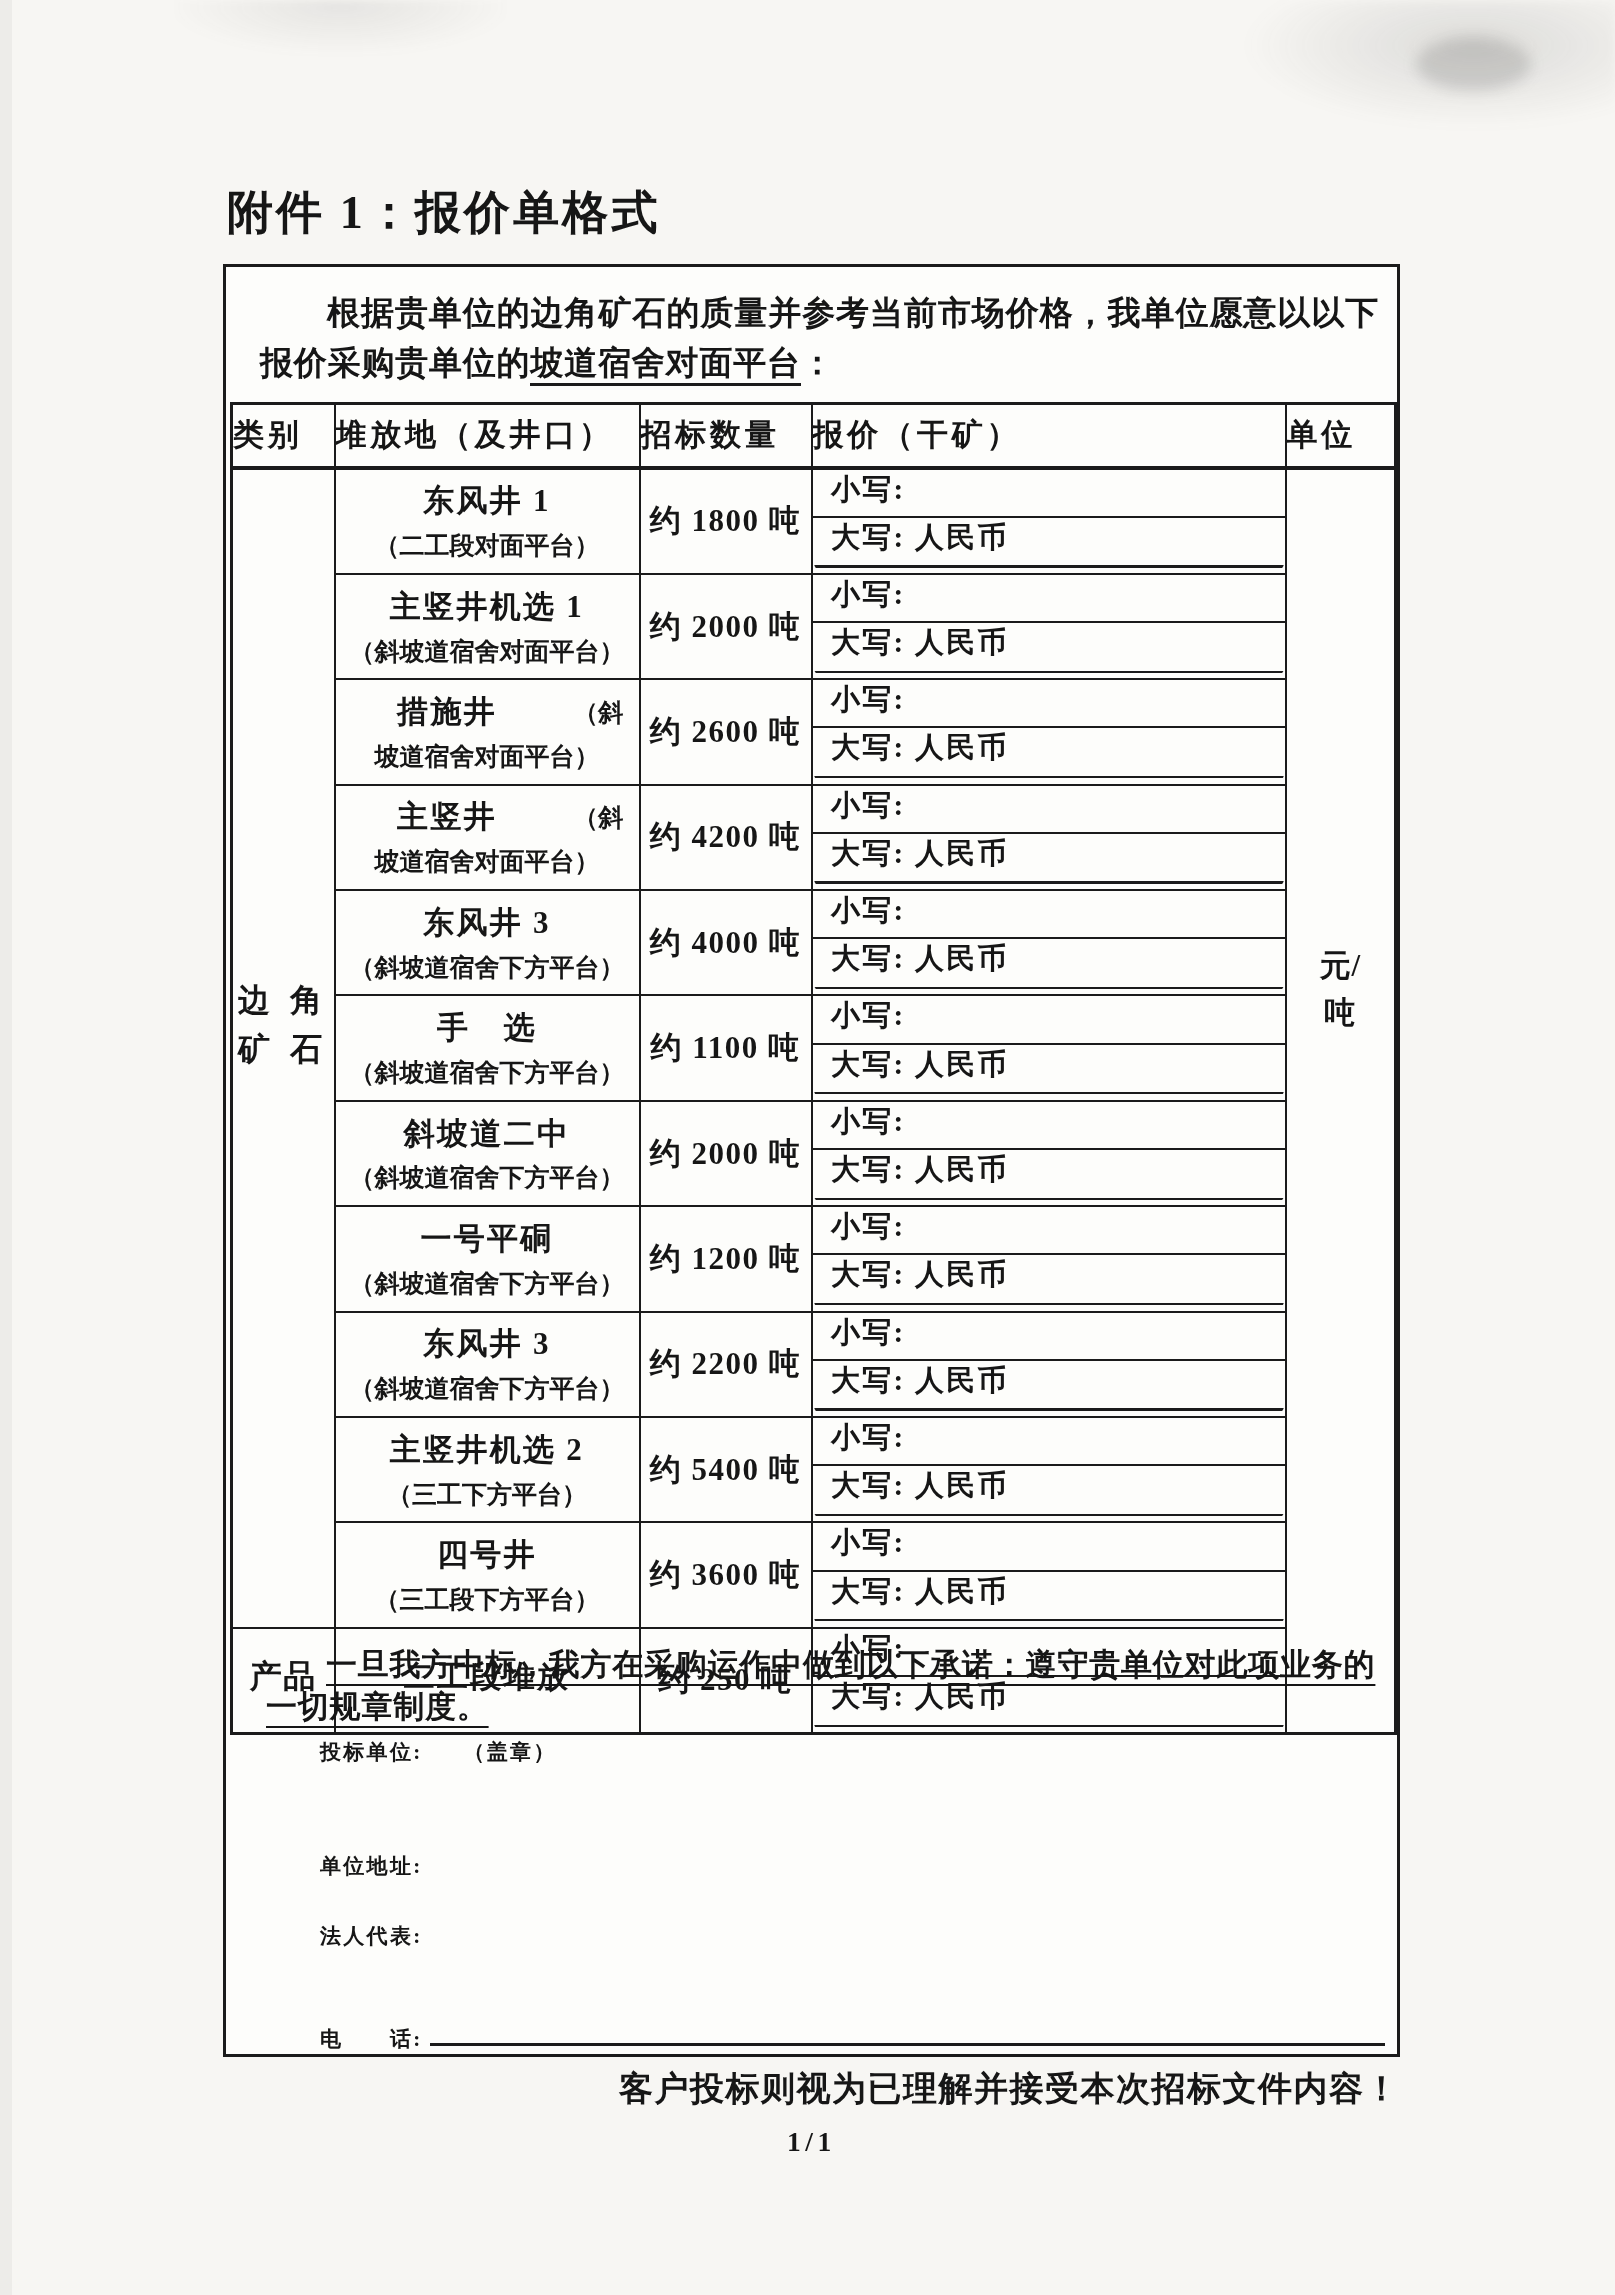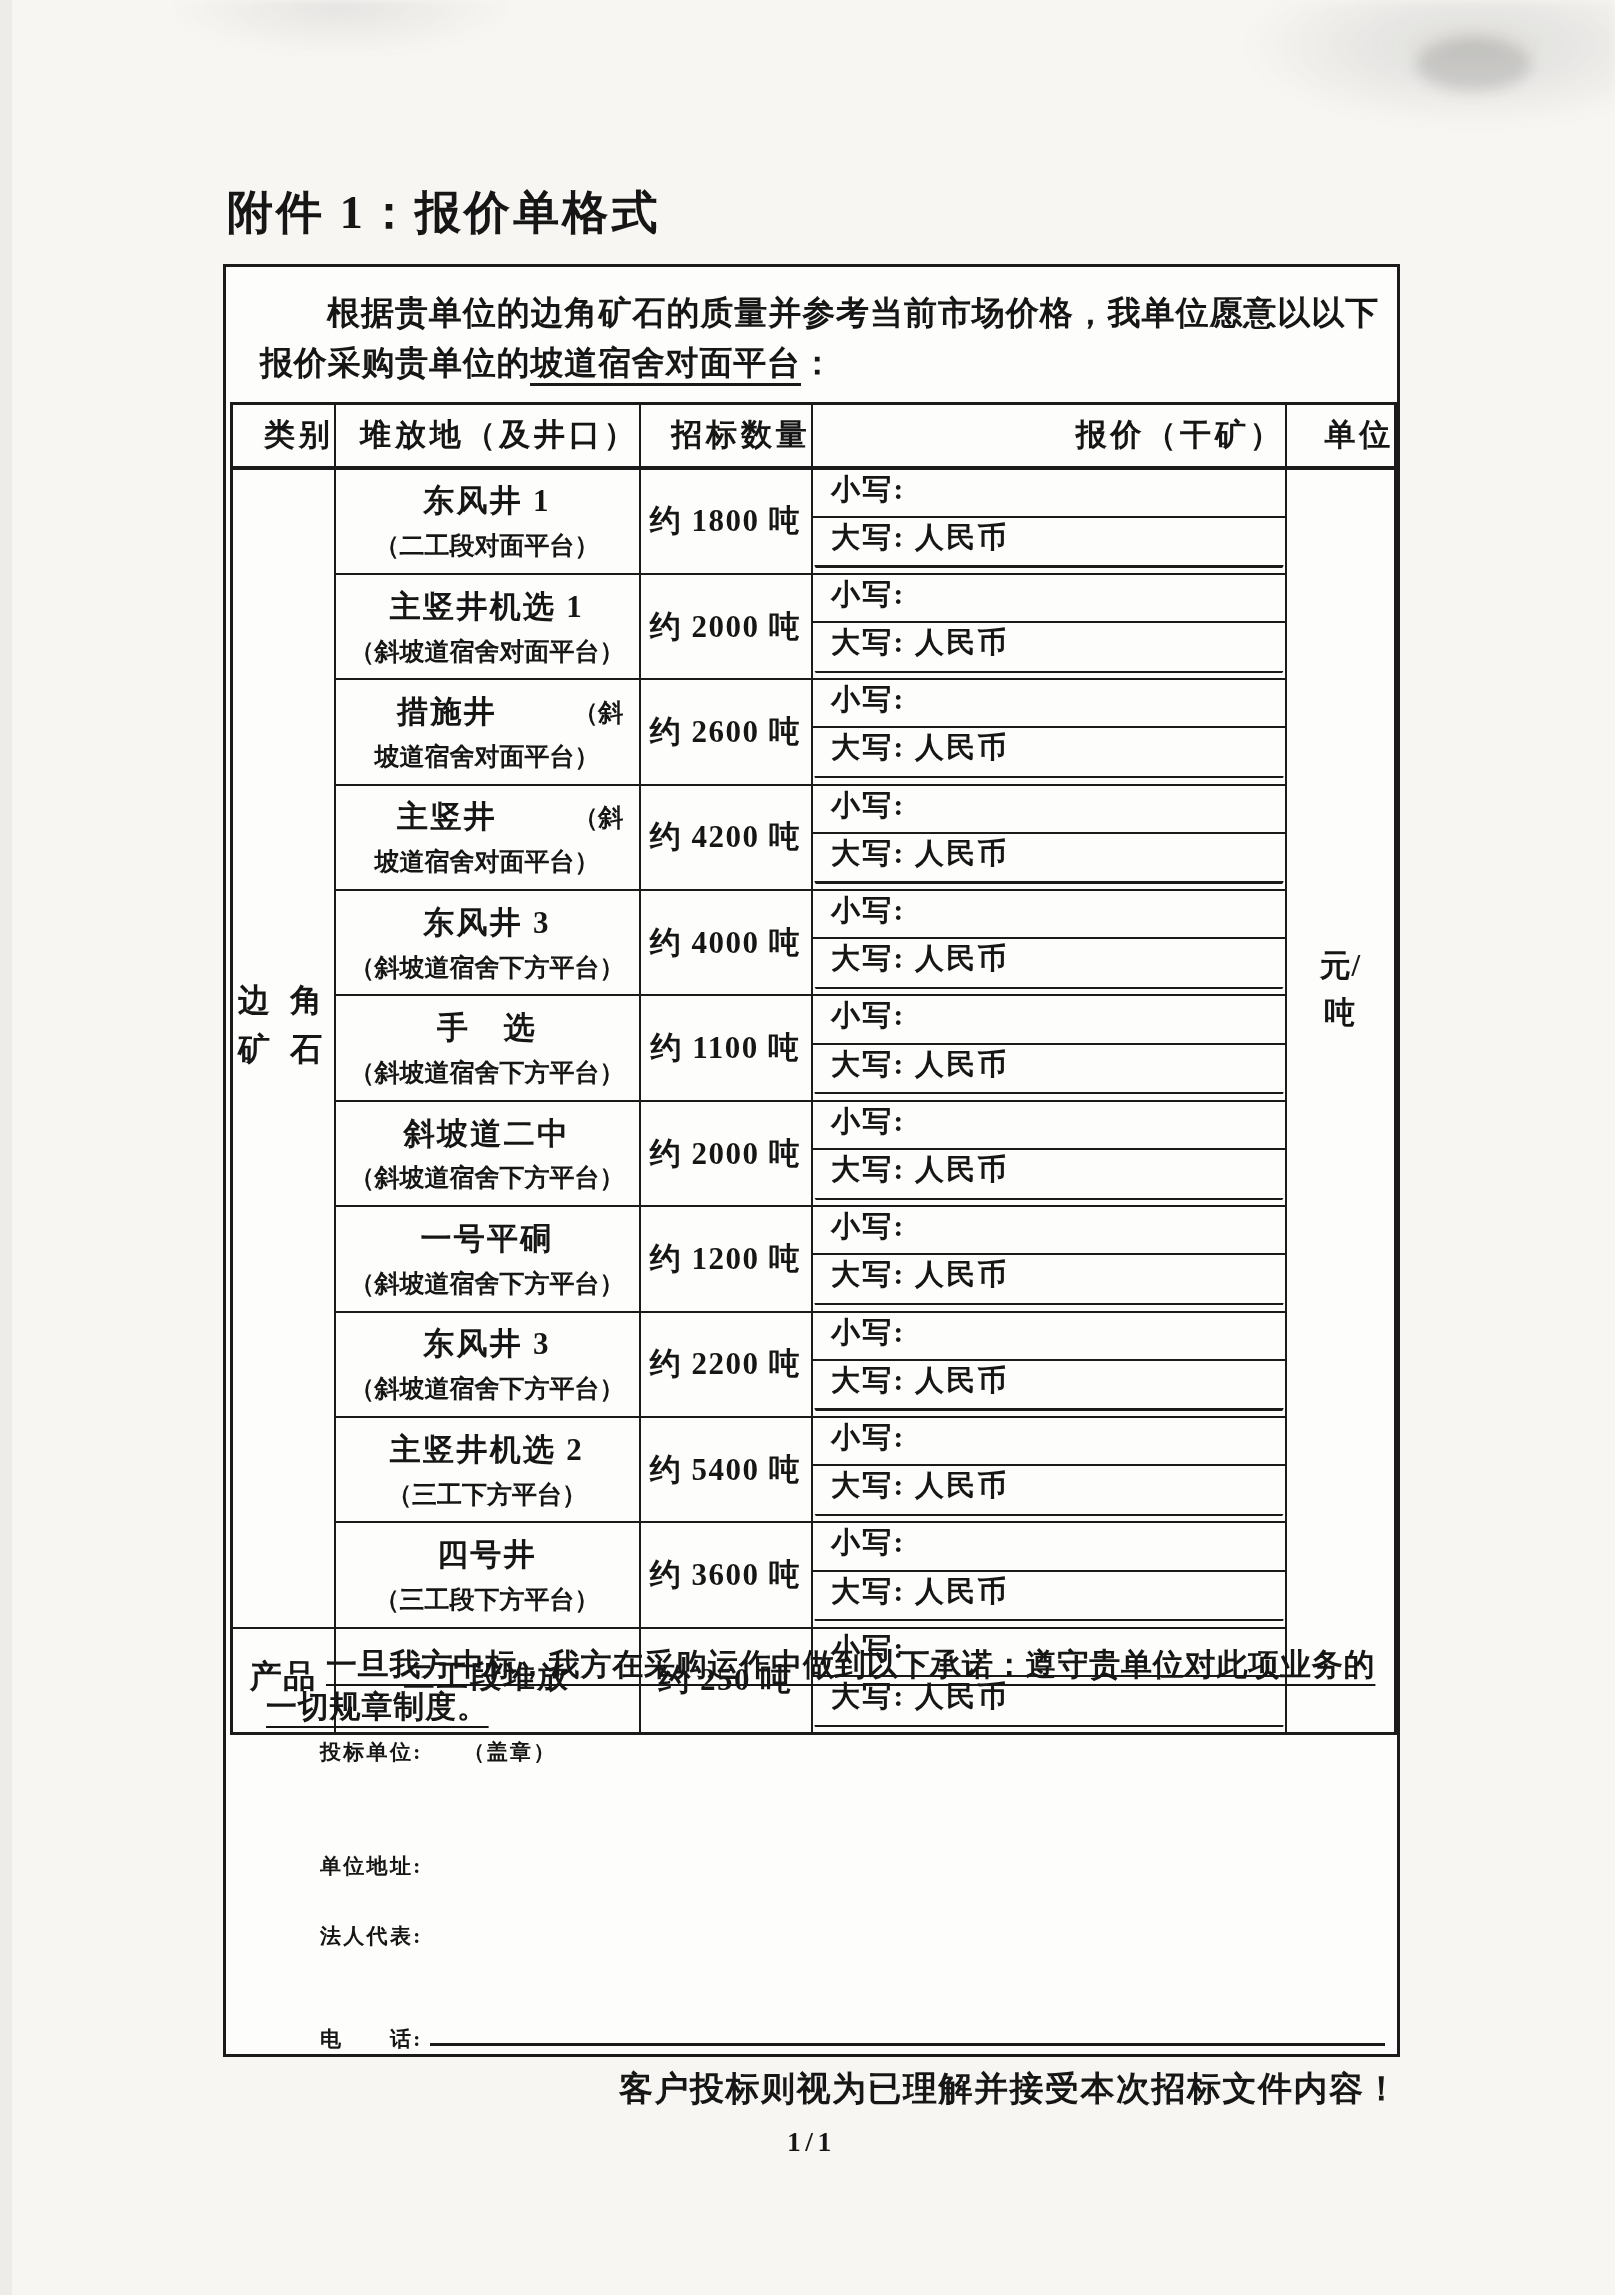--- a/index.html
+++ b/index.html
@@ -22,21 +22,21 @@
 
   #intro { position:absolute; left:260px; top:288px; width:1119px;
     font-size:33px; font-weight:700; line-height:50px; letter-spacing:0.8px; text-indent:67px; text-align:justify; }
   #intro .u { border-bottom:3.1px solid #1b1b1b; padding-bottom:2.3px; }
 
   table#quote-table { position:absolute; left:230px; top:402px; width:1163px;
     border-collapse:collapse; table-layout:fixed; border:3.8px solid #1b1b1b; background:#fdfdfb; }
   #quote-table td, #quote-table th { border:2.3px solid #1b1b1b; overflow:hidden; }
   tr.hdr { height:64px; }
   tr.sub { height:46px; }
-  #quote-table th { font-size:31px; font-weight:700; letter-spacing:3.8px; text-align:right;
+  #quote-table th { font-size:31px; font-weight:700; letter-spacing:3.8px; text-align:left;
     vertical-align:middle; border-bottom-width:4.6px; }
   .cell-cat { text-align:center; vertical-align:middle; font-size:32px; font-weight:700;
     letter-spacing:6.1px; line-height:1.55; white-space:pre-line; padding-bottom:46px; }
   .cell-cat.prod { padding-bottom:7px; letter-spacing:1.5px; }
   .cell-well { text-align:center; vertical-align:middle; padding:3.1px 4.6px; }
   .well-line { font-size:31px; font-weight:700; letter-spacing:2.3px; margin-bottom:6.9px; }
   tr.split .well-line { display:flex; justify-content:space-between; align-items:center;
     padding:0 10.7px 0 57px; }
   .well-suffix { font-size:25px; font-weight:700; letter-spacing:0; }
   .platform { font-size:25px; font-weight:700; letter-spacing:0px; }

